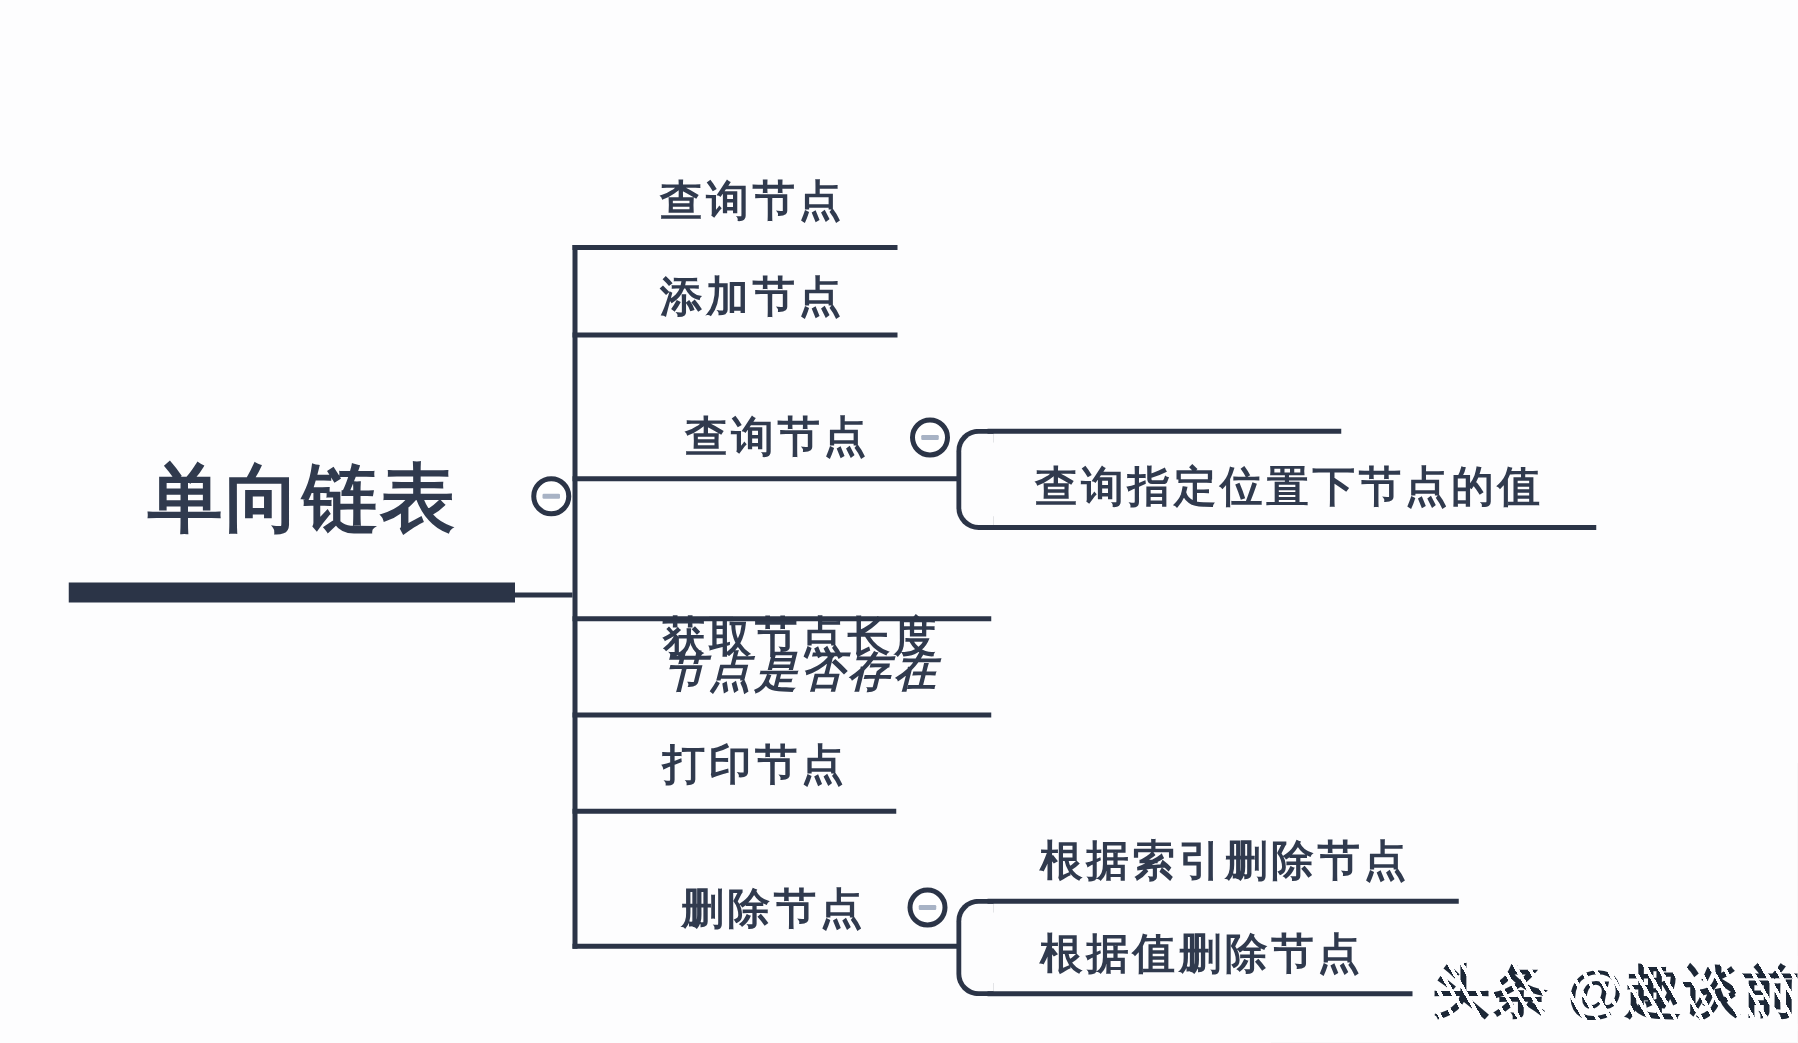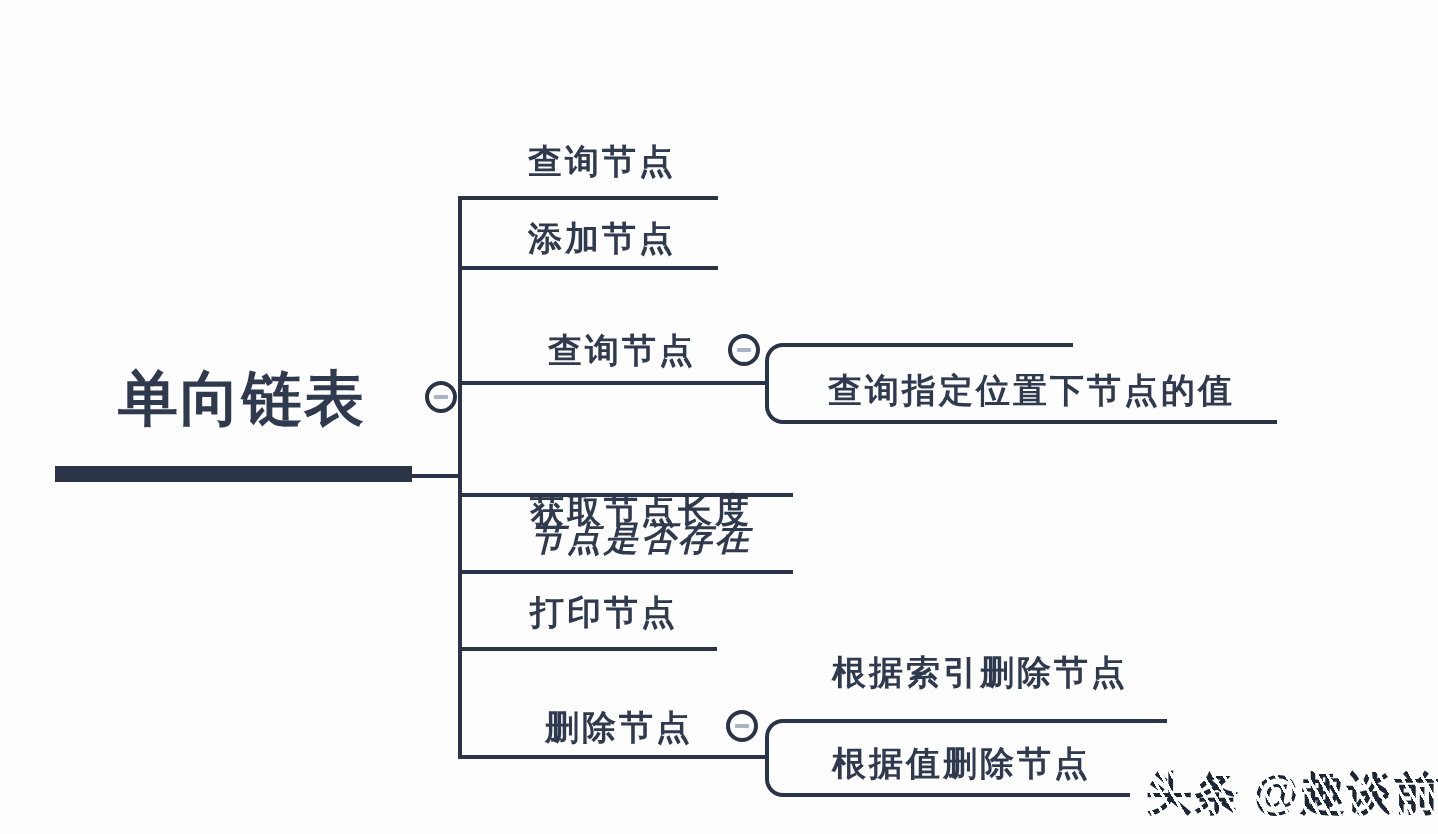--- a/index.html
+++ b/index.html
@@ -112,21 +112,21 @@
   <div class="topic level1" style="left:530px;top:595px;">打印节点</div>
   <div class="line" style="left:458px;top:647px;width:259px;height:4px;"></div>
 
   <div class="topic level1" style="left:545px;top:710px;">删除节点</div>
   <div class="line" style="left:458px;top:755px;width:310px;height:4px;"></div>
   <div class="collapse-btn" style="left:726px;top:710px;">
     <div class="minus"></div>
   </div>
   <div class="fork" style="left:765px;top:719px;width:30px;height:78px;"></div>
 
-  <div class="topic level2" style="left:832px;top:655px;">根据索引删除节点</div>
+  <div class="topic level2" style="left:832px;top:673px;font-family:Liberation Serif, serif;">根据索引删除节点</div>
   <div class="line" style="left:790px;top:719px;width:377px;height:4px;"></div>
 
   <div class="topic level2" style="left:832px;top:746px;text-align:center;">根据值删除节点</div>
   <div class="line" style="left:790px;top:793px;width:340px;height:4px;"></div>
 
   <div class="watermark">头条 @趣谈前端</div>
 
 </div>
 
 </body></html>

